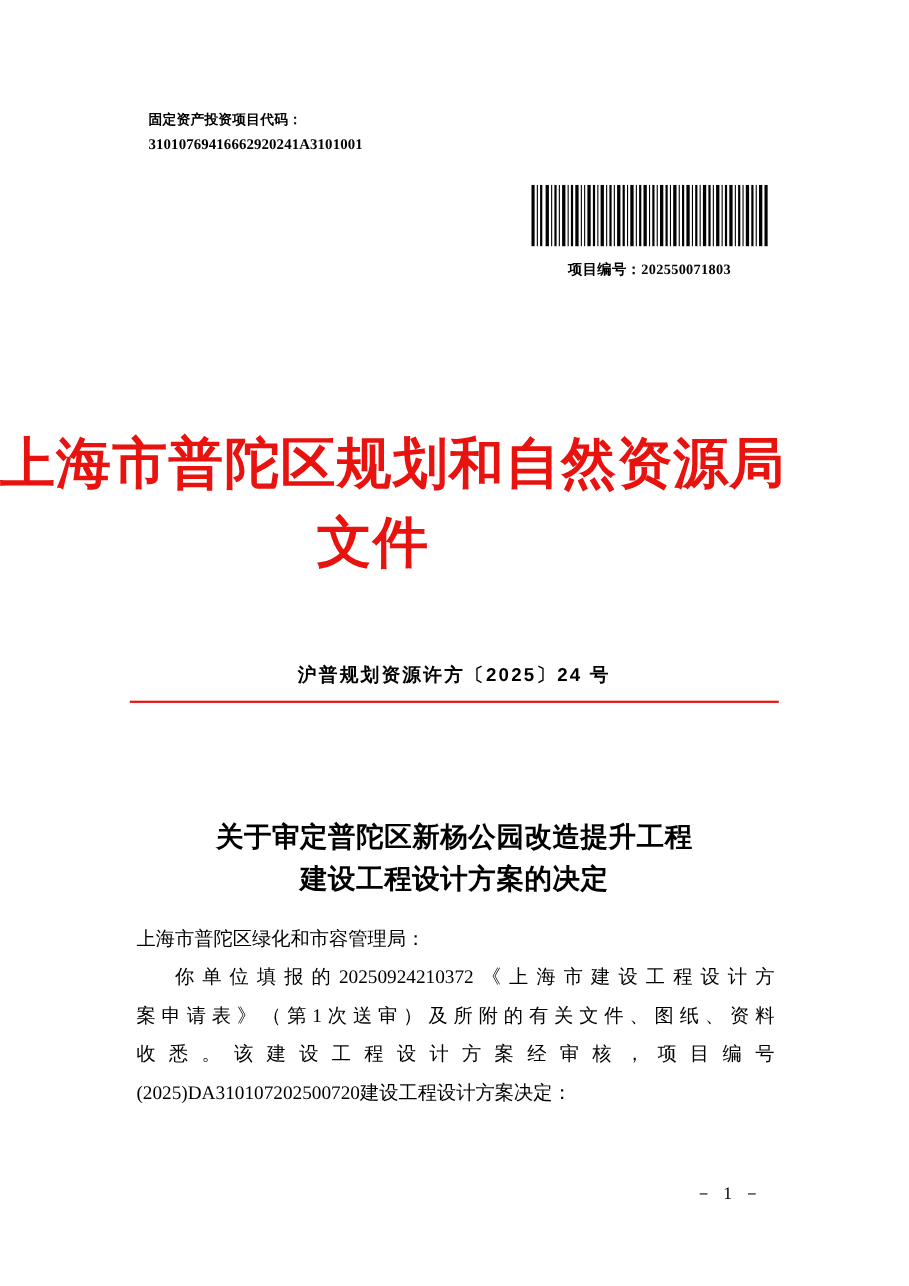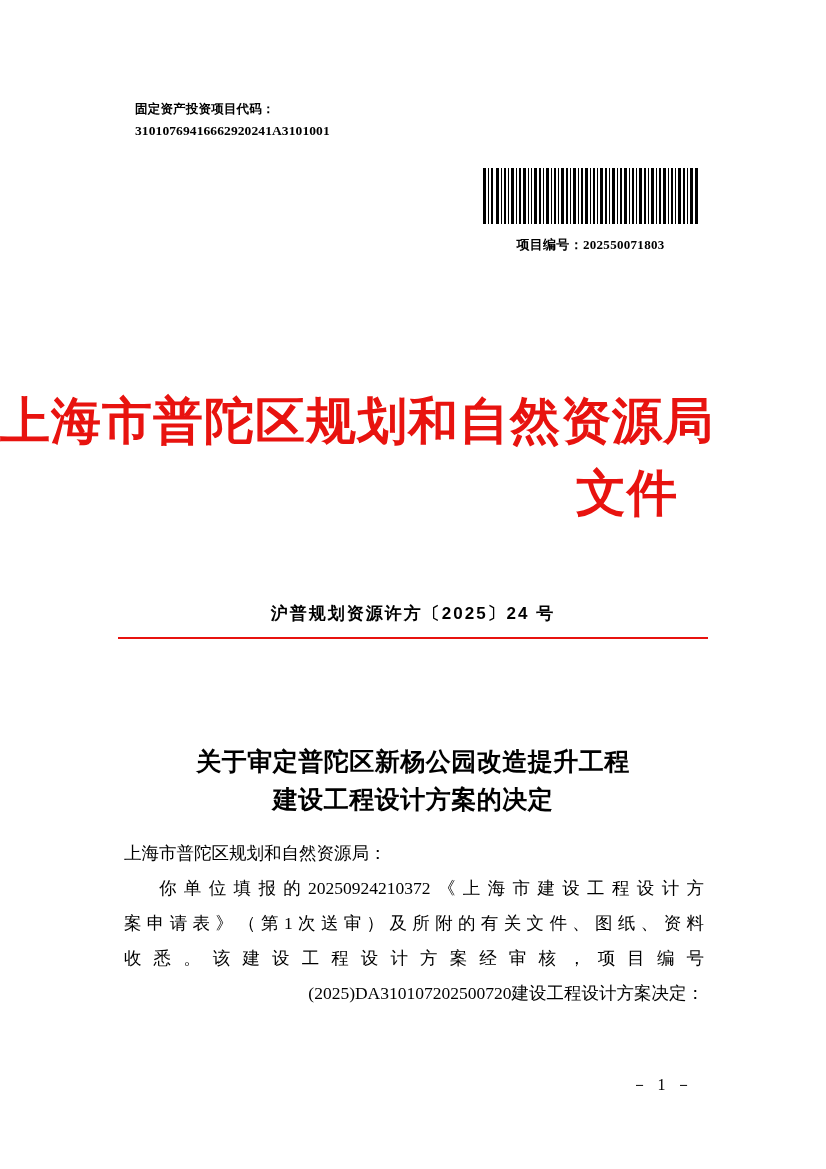--- a/index.html
+++ b/index.html
@@ -68,21 +68,21 @@
     width: 678px;
     text-align: center;
     color: #e8130f;
     font-family: "Liberation Serif", "DejaVu Serif", serif;
     font-weight: bold;
     font-size: 50px;
     line-height: 72px;
     letter-spacing: 1px;
   }
   .masthead .l1 { display: block; white-space: nowrap; }
-  .masthead .l2 { display: block; text-align: right; }
+  .masthead .l2 { display: block; }
 
   
   .docnum {
     position: absolute;
     left: 0;
     top: 602px;
     width: 826px;
     text-align: center;
     font-size: 17px;
     font-weight: bold;
@@ -126,21 +126,21 @@
   }
   .body-text p { margin: 0; }
   .p-recipient { text-align: left; }
   .p-just {
     text-align: justify;
     text-align-last: justify;
     text-indent: 2em;
   }
   .p-item {
     text-indent: 2em;
-    text-align: right;
+    text-align: left;
   }
 
   
   .page-num {
     position: absolute;
     left: 0;
     top: 1075px;
     width: 826px;
     text-align: center;
     font-size: 16px;
@@ -230,21 +230,21 @@
 
   <div class="docnum">沪普规划资源许方〔2025〕24 号</div>
   <div class="red-rule"></div>
 
   <div class="doc-title">
     <span>关于审定普陀区新杨公园改造提升工程</span>
     <span>建设工程设计方案的决定</span>
   </div>
 
   <div class="body-text">
-    <p class="p-recipient">上海市普陀区规划和自然资源局：</p>
+    <p class="p-recipient">上海市普陀区绿化和市容管理局：</p>
     <p class="p-just">你单位填报的20250924210372《上海市建设工程设计方</p>
     <p class="p-just" style="text-indent:0">案申请表》（第1次送审）及所附的有关文件、图纸、资料</p>
     <p class="p-just" style="text-indent:0">收悉。该建设工程设计方案经审核，项目编号</p>
     <p class="p-item" style="text-indent:0">(2025)DA310107202500720建设工程设计方案决定：</p>
   </div>
 
   <div class="page-num">－ 1 －</div>
 
 </div>
 

